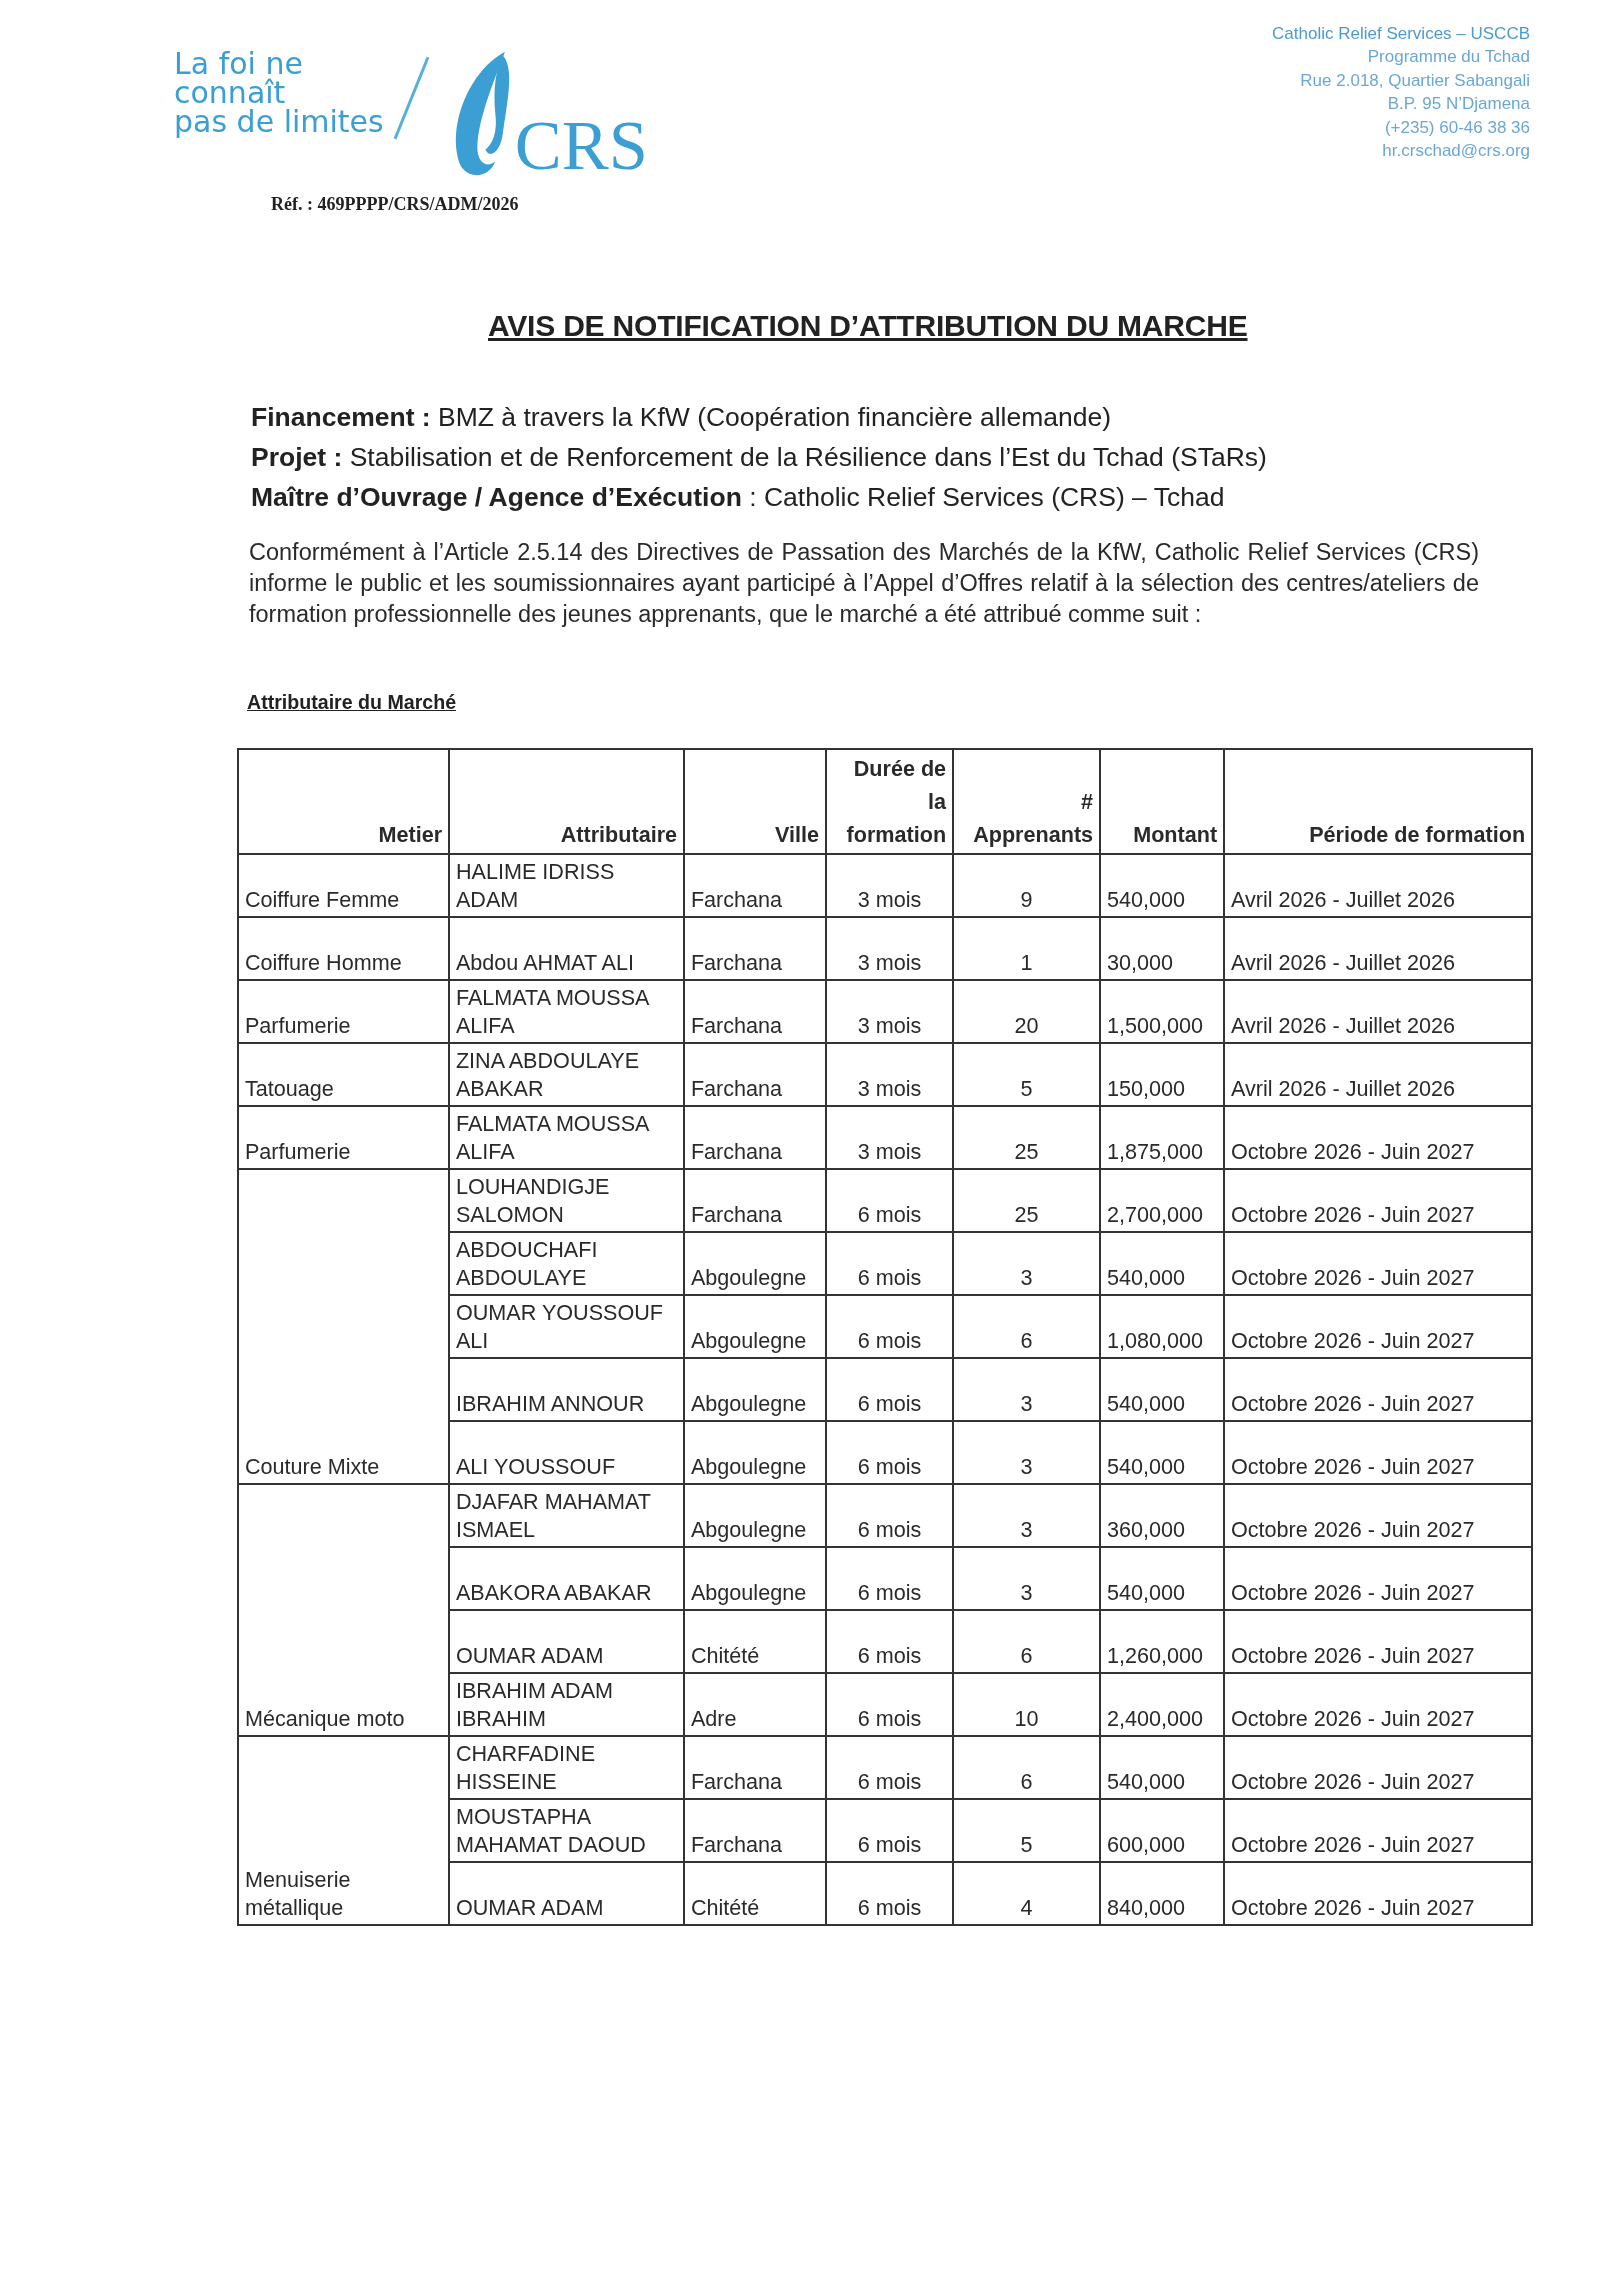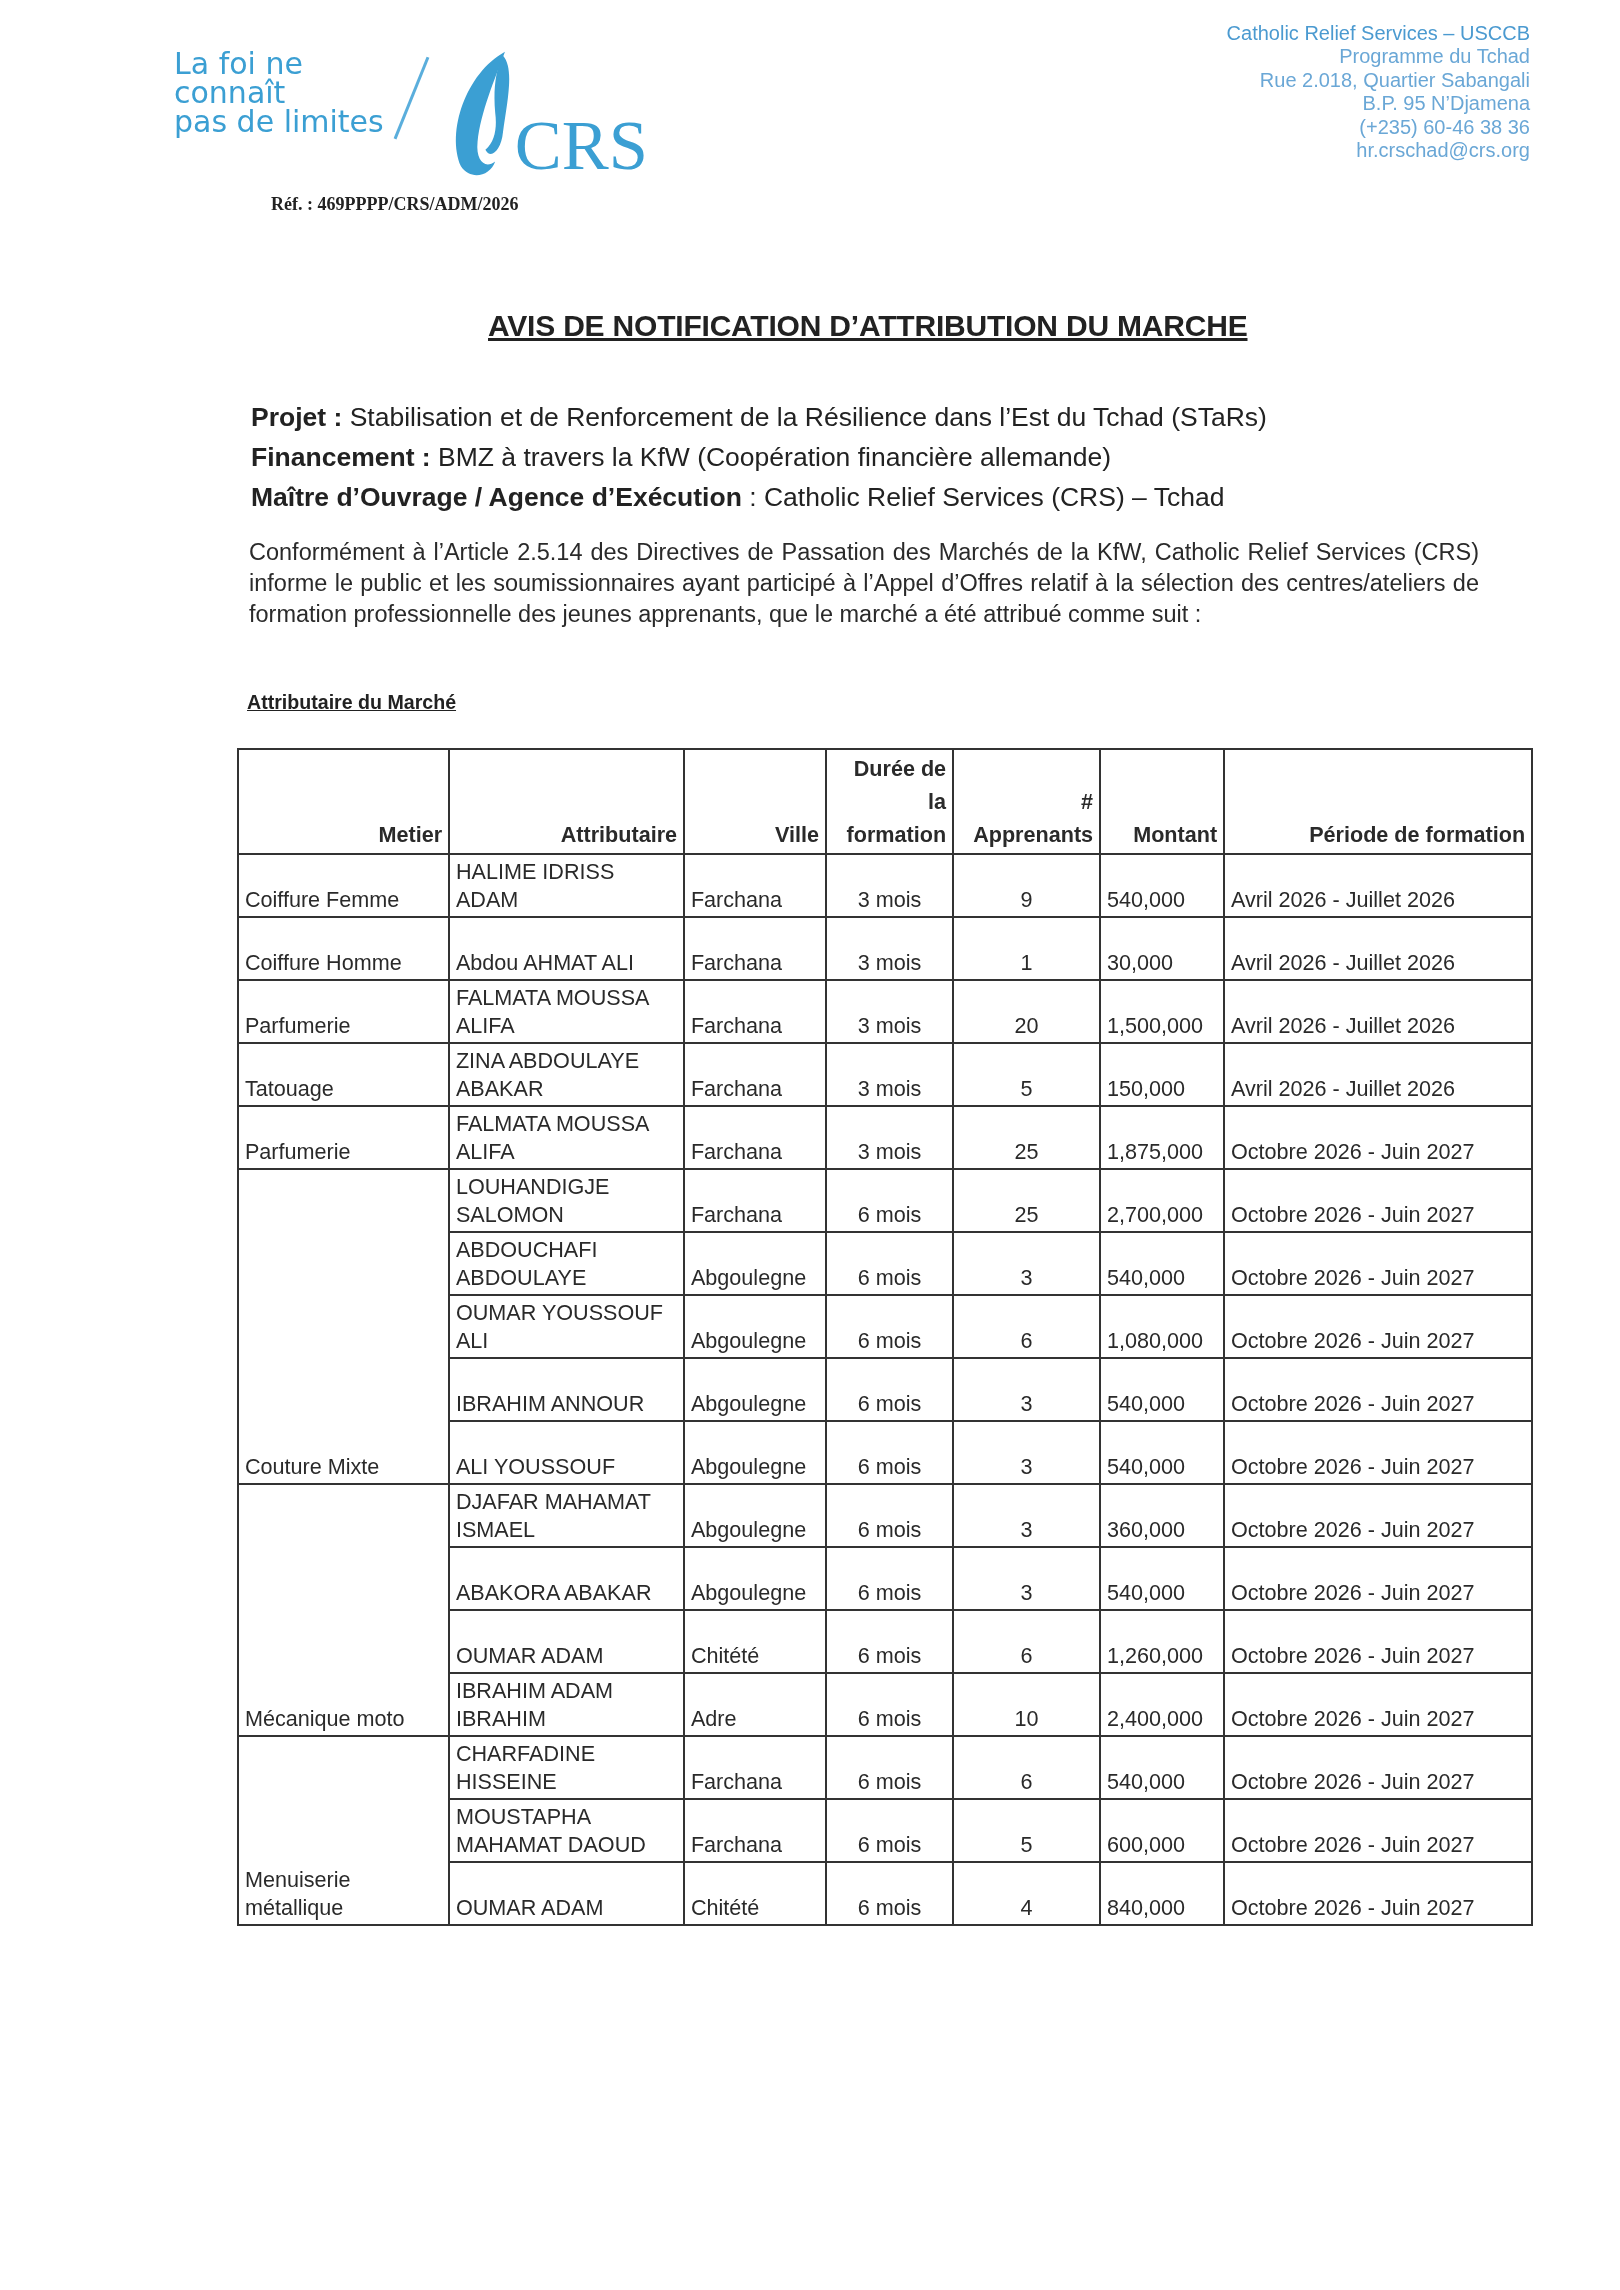--- a/index.html
+++ b/index.html
@@ -1,21 +1,21 @@
 <!DOCTYPE html>
 <html><head>
 <meta charset="utf-8">
 <style>
   html,body{margin:0;padding:0;background:#fff;}
   body{width:1620px;height:2291px;position:relative;overflow:hidden;font-family:"Liberation Sans",sans-serif;color:#222;}
   .abs{position:absolute;}
   .tagline{left:174px;top:49px;color:#3b9fd3;font-weight:normal;font-size:30px;line-height:29px;text-align:left;width:240px;font-family:"DejaVu Sans",sans-serif;}
   .slash{left:410px;top:54px;width:2.9px;height:88px;background:#5aaedc;transform:rotate(22deg);}
   .logo{left:446px;top:44px;width:206px;height:137px;}
-  .addr{right:90px;top:21.6px;text-align:right;color:#4b9ad0;font-size:20px;line-height:23.5px;width:392px;}
+  .addr{right:90px;top:21.6px;text-align:right;color:#4b9ad0;font-size:17px;line-height:23.5px;width:392px;}
   .addr div:nth-child(n+2){color:#6aa7d6;}
   .ref{left:271px;top:194px;font-family:"Liberation Serif",serif;font-weight:bold;font-size:18px;color:#222;}
   .title{left:488px;top:309px;font-size:30px;font-weight:bold;text-decoration:underline;color:#222;letter-spacing:-0.2px;}
   .meta{left:251px;top:397px;font-size:26.5px;line-height:40px;}
   .meta b{font-weight:bold;}
   .para{left:249px;top:537px;width:1230px;font-size:23.5px;line-height:31px;text-align:justify;color:#2a2a2a;}
   .subhead{left:247px;top:691px;font-size:19.6px;font-weight:bold;text-decoration:underline;}
   table.main{position:absolute;left:237px;top:748px;width:1296px;border-collapse:collapse;font-size:21.6px;color:#2a2a2a;}
   table.main th,table.main td{border:2px solid #333;padding:2px 5.9px;vertical-align:bottom;}
   table.main th{font-weight:bold;height:98px;text-align:right;line-height:33px;}
@@ -44,22 +44,22 @@
   <div>B.P. 95 N’Djamena</div>
   <div>(+235) 60-46 38 36</div>
   <div>hr.crschad@crs.org</div>
 </div>
 
 <div class="abs ref">Réf. : 469PPPP/CRS/ADM/2026</div>
 
 <div class="abs title">AVIS DE NOTIFICATION D’ATTRIBUTION DU MARCHE</div>
 
 <div class="abs meta">
+  <div><b>Financement :</b><span> BMZ à travers la KfW (Coopération financière allemande)</span></div>
   <div><b>Projet :</b><span> Stabilisation et de Renforcement de la Résilience dans l’Est du Tchad (STaRs)</span></div>
-  <div><b>Financement :</b><span> BMZ à travers la KfW (Coopération financière allemande)</span></div>
   <div><b>Maître d’Ouvrage / Agence d’Exécution</b><span> : Catholic Relief Services (CRS) – Tchad</span></div>
 </div>
 
 <div class="abs para">Conformément à l’Article 2.5.14 des Directives de Passation des Marchés de la KfW, Catholic Relief Services (CRS) informe le public et les soumissionnaires ayant participé à l’Appel d’Offres relatif à la sélection des centres/ateliers de formation professionnelle des jeunes apprenants, que le marché a été attribué comme suit :</div>
 
 <div class="abs subhead">Attributaire du Marché</div>
 
 <table class="main">
   <colgroup>
     <col style="width:211px">

